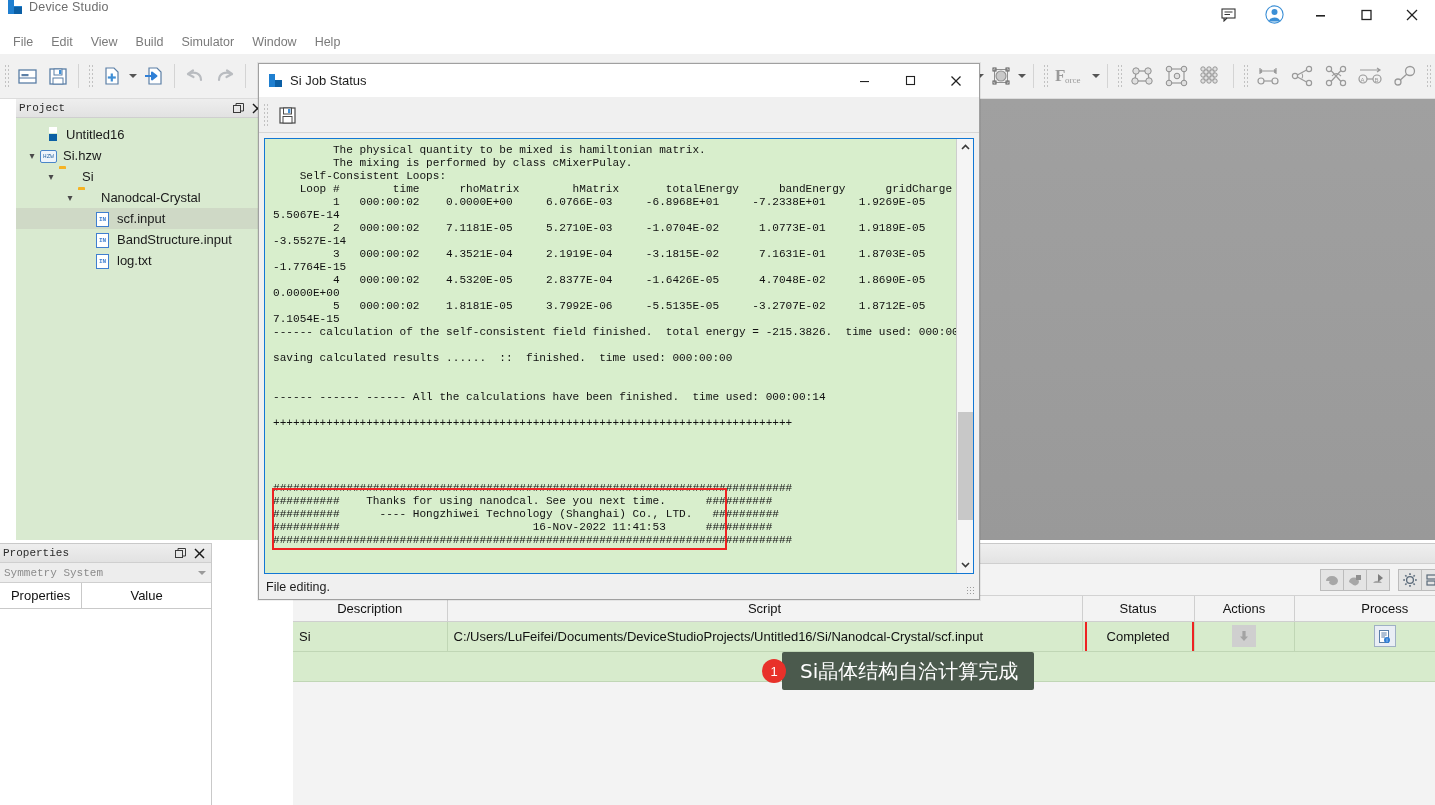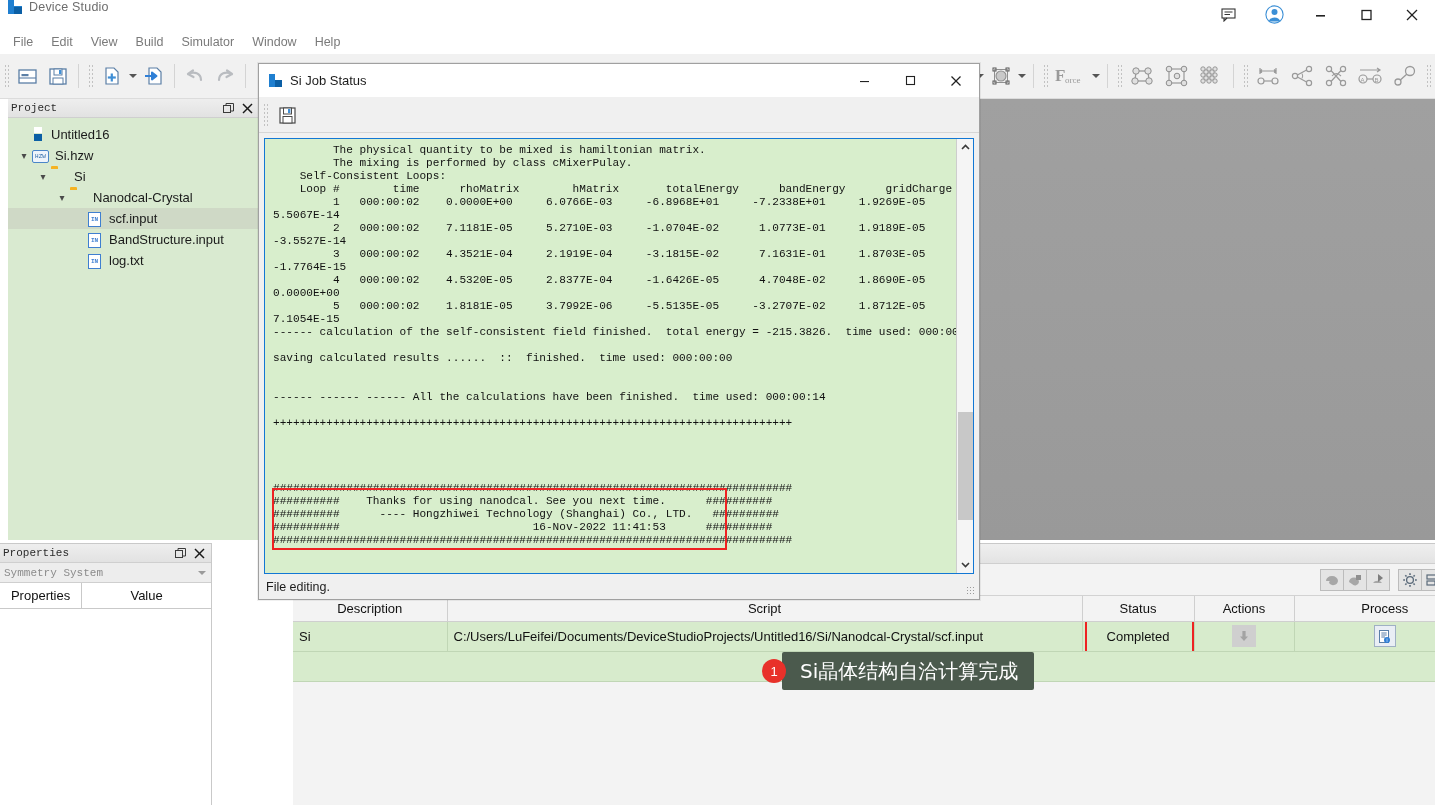--- a/index.html
+++ b/index.html
@@ -75,22 +75,22 @@
   .dock { position:absolute; background:#ffffff; }
   .dock-head {
     height: 19px; background: linear-gradient(180deg,#eeeeee,#e2e2e2);
     border-bottom:1px solid #cfcfcf; display:flex; align-items:center;
     font-family:"Liberation Mono", monospace; font-size:11px; color:#2b2b2b;
     padding-left:3px;
   }
   .dock-head .dh-spacer { margin-left:auto; display:flex; gap:8px; padding-right:6px; }
   .dh-ico { font-size:10px; color:#3a3a3a; line-height:1; }
 
-  #project-panel { left:8px; top:99px; width:254px; height:441px;
-    background:#d9ead0; border-right:3px solid #a3a3a3; }
+  #project-panel { left:16px; top:99px; width:254px; height:441px;
+    background:#d9ead0; border-right:1px solid #a3a3a3; }
   .tree { padding: 6px 0 0 0; font-size:13px; color:#1a1a1a; }
   .tree-row { display:flex; align-items:center; height:21px; padding-left:4px; }
   .tree-row.selected { background:#cfd9c6; }
   .twisty { width:16px; text-align:center; color:#4a4a4a; font-size:10px; flex:none; }
   .ticon { width:18px; height:16px; margin-right:5px; flex:none; position:relative; }
   .ic-app { width:14px;height:14px;background:#1f7fd0;position:relative;margin-top:1px; }
   .ic-app::after{content:"";position:absolute;left:6px;top:0;width:8px;height:6px;background:#fff;}
   .ic-app::before{content:"";position:absolute;left:6px;top:7px;width:8px;height:7px;background:#0b5fa5;}
   .ic-hzw{width:17px;height:13px;border:1.4px solid #4a86c8;border-radius:2px;background:#eef4fb;
     margin-top:2px;display:flex;align-items:center;justify-content:center;
@@ -490,21 +490,21 @@
         </span>
         <span class="dh-ico">
           <svg width="11" height="11" viewBox="0 0 11 11">
               <line x1="1" y1="1" x2="10" y2="10" stroke="#1a1a1a" stroke-width="1.5"></line>
               <line x1="10" y1="1" x2="1" y2="10" stroke="#1a1a1a" stroke-width="1.5"></line>
             </svg>
         </span>
       </span>
     </div>
     <div class="tree">
-      <div class="tree-row" style="padding-left:4px">
+      <div class="tree-row" style="padding-left:11px">
         <span class="twisty"></span>
         <span class="ticon"><span class="ic-app"></span></span>
         <span class="tree-label">Untitled16</span>
       </div>
       <div class="tree-row" style="padding-left:8px">
         <span class="twisty">▾</span>
         <span class="ticon">
             <span class="ic-hzw">HZW</span>
           </span>
         <span class="tree-label">Si.hzw</span>

